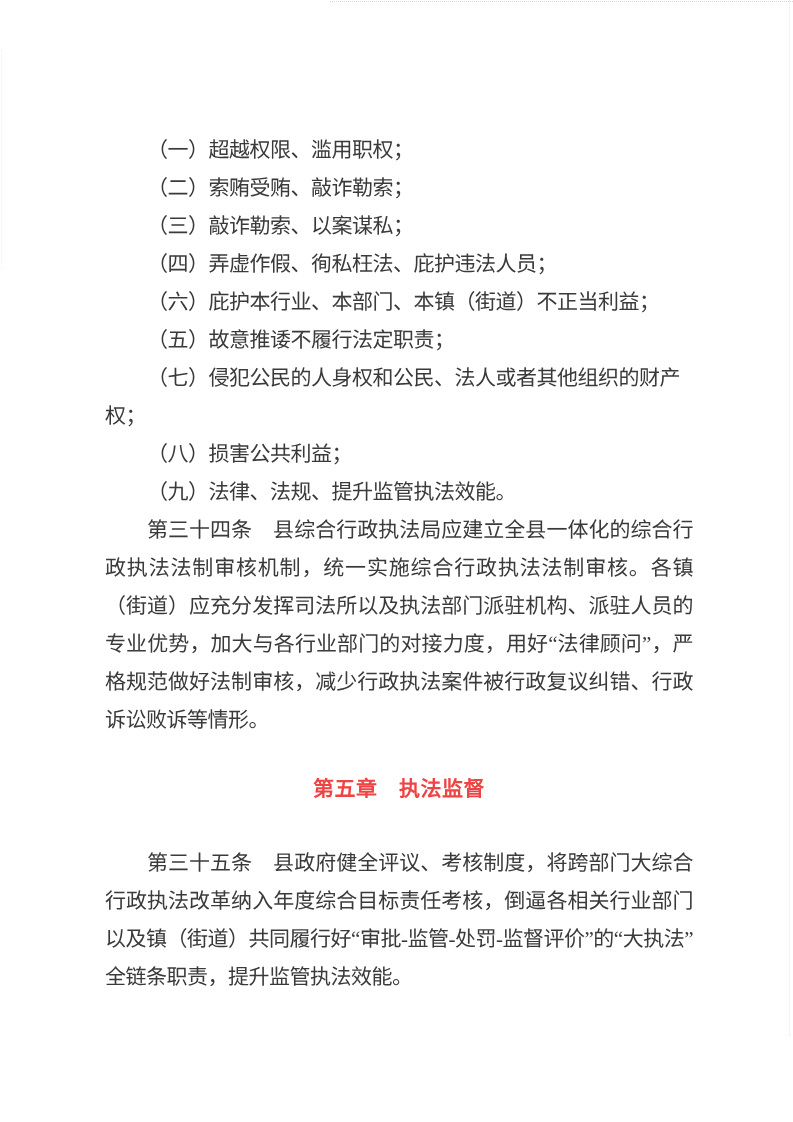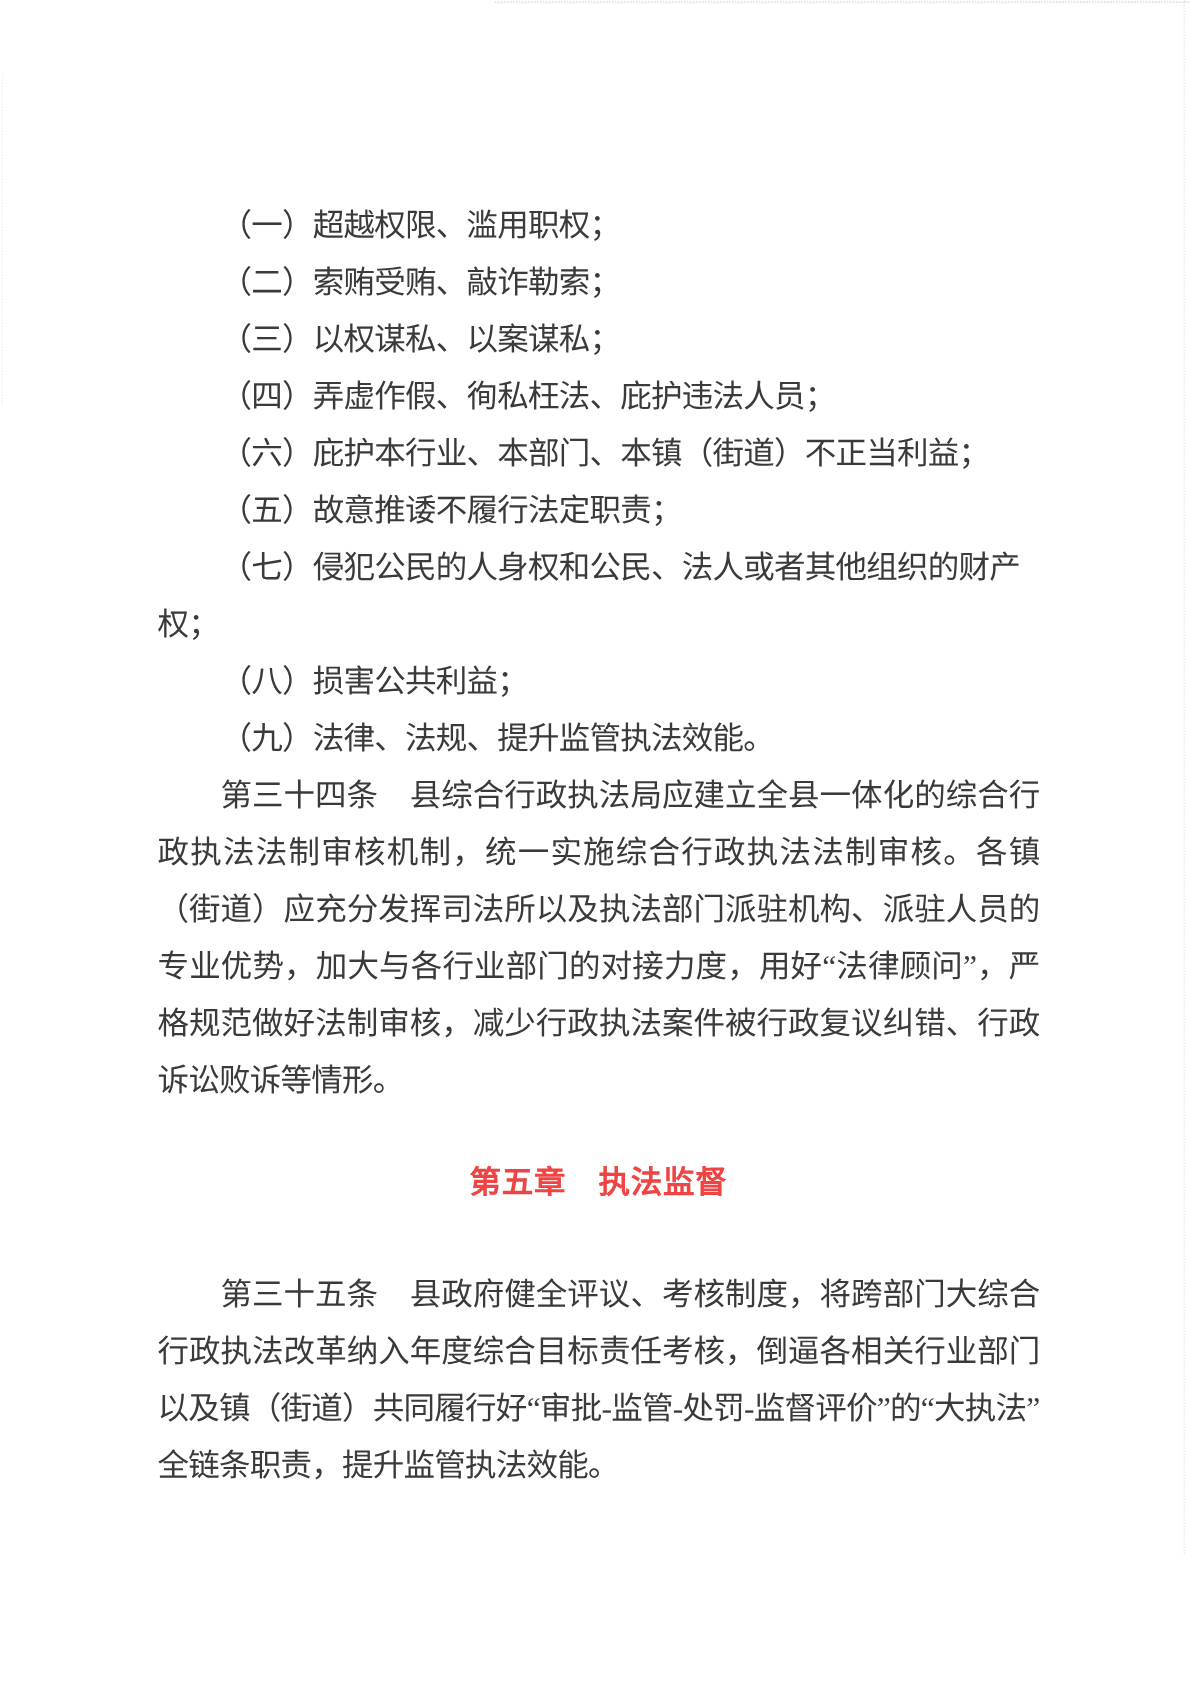--- a/index.html
+++ b/index.html
@@ -78,21 +78,21 @@
 <body>
 
 <div class="page">
   <div class="artifact-top"></div>
   <div class="artifact-right"></div>
   <div class="artifact-left"></div>
 
   <main class="content">
     <p class="clause">（一）超越权限、滥用职权；</p>
     <p class="clause">（二）索贿受贿、敲诈勒索；</p>
-    <p class="clause">（三）以权谋私、以案谋私；</p>
+    <p class="clause">（三）敲诈勒索、以案谋私；</p>
     <p class="clause">（四）弄虚作假、徇私枉法、庇护违法人员；</p>
     <p class="clause">（六）庇护本行业、本部门、本镇（街道）不正当利益；</p>
     <p class="clause">（五）故意推诿不履行法定职责；</p>
     <p class="clause">（七）侵犯公民的人身权和公民、法人或者其他组织的财产权；</p>
     <p class="clause">（八）损害公共利益；</p>
     <p class="clause">（九）法律、法规、提升监管执法效能。</p>
 
     <p class="para">第三十四条　县综合行政执法局应建立全县一体化的综合行政执法法制审核机制，统一实施综合行政执法法制审核。各镇（街道）应充分发挥司法所以及执法部门派驻机构、派驻人员的专业优势，加大与各行业部门的对接力度，用好“法律顾问”，严格规范做好法制审核，减少行政执法案件被行政复议纠错、行政诉讼败诉等情形。</p>
 
     <h2 class="chapter">第五章　执法监督</h2>

